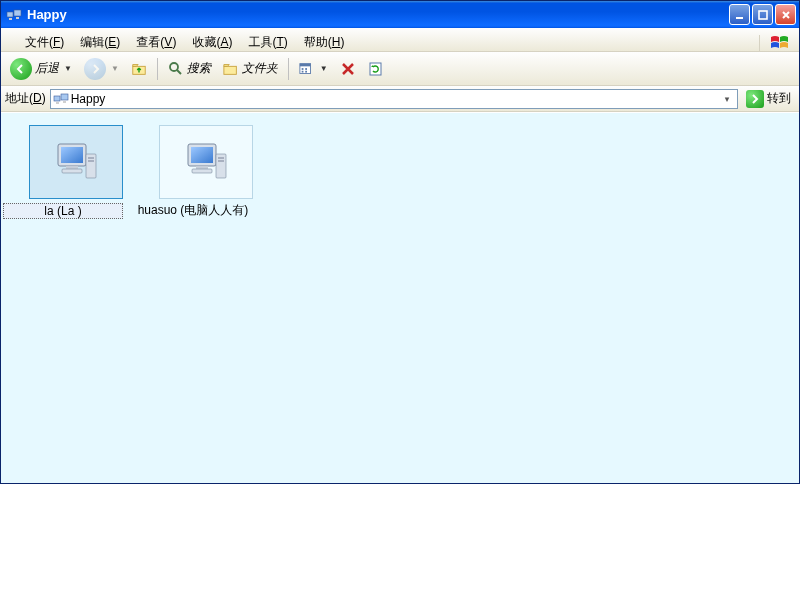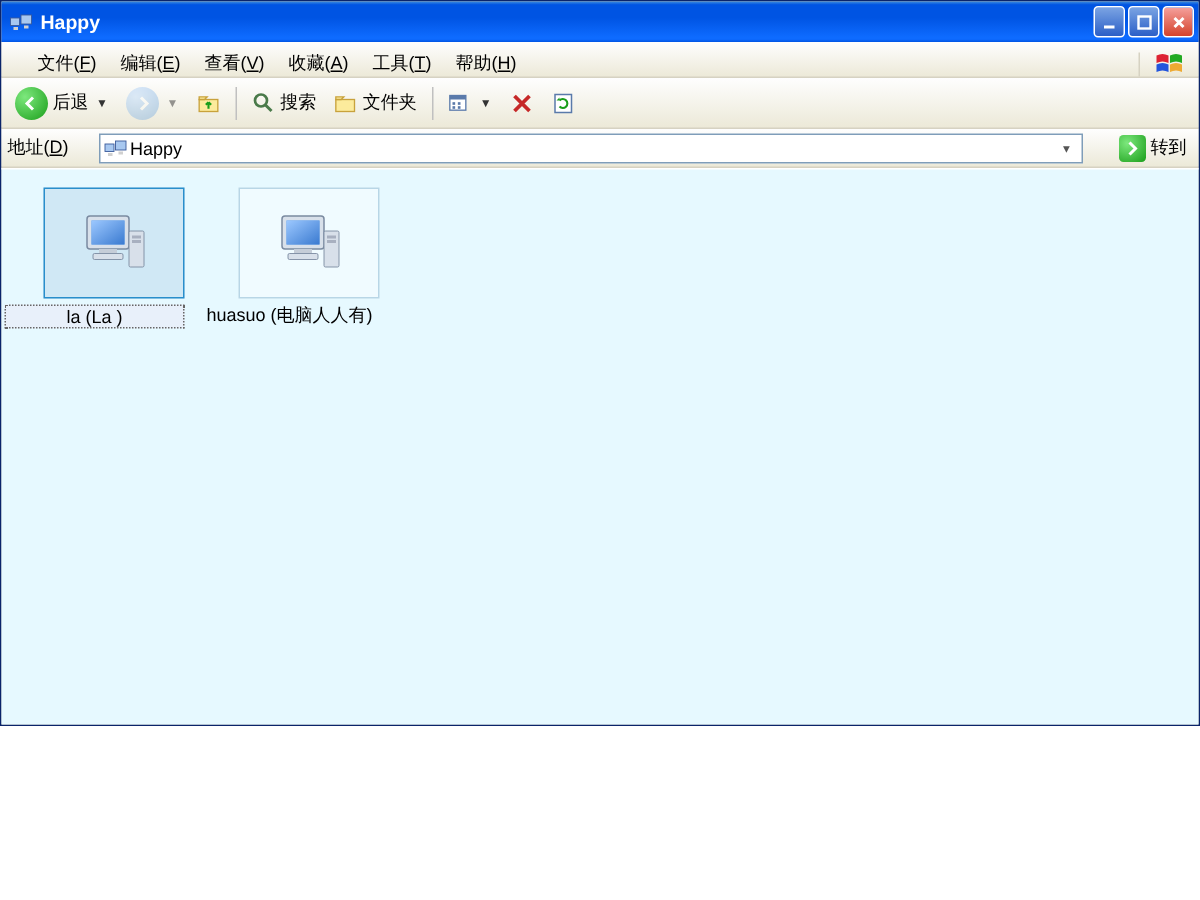--- a/index.html
+++ b/index.html
@@ -15,26 +15,26 @@
 .win-max { background: linear-gradient(to bottom, #7ba4e3, #2b5fc7); }
 .win-close { background: linear-gradient(to bottom, #f5a09c, #d4432c); }
 .win-btn svg { width: 12px; height: 12px; }
 
 .menubar { height: 24px; background: linear-gradient(to bottom, #fefefe, #ece9d8); border-bottom: 1px solid #d6d2c2; display: flex; align-items: flex-end; padding-left: 16px; }
 .menu-item { padding: 0 8px; display: flex; align-items: center; cursor: pointer; }
 .menu-item u { text-decoration: underline; }
 .win-flag { margin-left: auto; width: 40px; display: flex; align-items: center; justify-content: center; border-left: 1px solid #d6d2c2; }
 
 .toolbar { height: 34px; background: linear-gradient(to bottom, #fefefe, #ece9d8); border-bottom: 1px solid #d6d2c2; display: flex; align-items: center; padding: 0 4px; gap: 2px; }
-.tbtn { display: flex; align-items: center; gap: 3px; padding: 2px 4px; border: 1px solid transparent; border-radius: 3px; cursor: pointer; height: 26px; }
+.tbtn { display: flex; align-items: center; gap: 3px; padding: 2px 4px; border: 1px solid transparent; border-radius: 3px; cursor: pointer; height: 26px; font-style: italic; }
 .tbtn.disabled { opacity: 0.5; }
 .tsep { width: 1px; height: 22px; background: #c0c0c0; margin: 0 3px; }
 .dropdown-arrow { font-size: 8px; color: #333; margin-left: 2px; }
 
-.addressbar { height: 26px; background: linear-gradient(to bottom, #fefefe, #ece9d8); border-bottom: 1px solid #d6d2c2; display: flex; align-items: center; padding: 0 4px; gap: 20px; }
+.addressbar { height: 26px; background: linear-gradient(to bottom, #fefefe, #ece9d8); border-bottom: 1px solid #d6d2c2; display: flex; align-items: center; padding: 0 4px; gap: 4px; }
 .addr-label { display: flex; align-items: center; gap: 2px; }
 .addr-input { flex: 1; height: 20px; border: 1px solid #7f9db9; background: #fff; display: flex; align-items: center; padding: 0 2px; }
 .addr-input-text { flex: 1; padding-left: 2px; }
 .addr-dd { width: 16px; text-align: center; font-size: 9px; color: #555; cursor: pointer; }
 .go-btn { display: flex; align-items: center; gap: 3px; cursor: pointer; padding: 2px 4px; justify-content: center; }
 
 .content { flex: 1; background: #e6f9ff; border-top: 1px solid #fff; overflow: auto; padding: 12px; display: flex; align-content: flex-start; flex-wrap: wrap; gap: 20px; }
 
 .item { width: 110px; display: flex; flex-direction: column; align-items: flex-end; cursor: pointer; }
 .item-icon-wrap { width: 94px; height: 74px; border: 1px solid #b8d6e6; background: #f0fbff; display: flex; align-items: center; justify-content: center; margin-bottom: 4px; }

